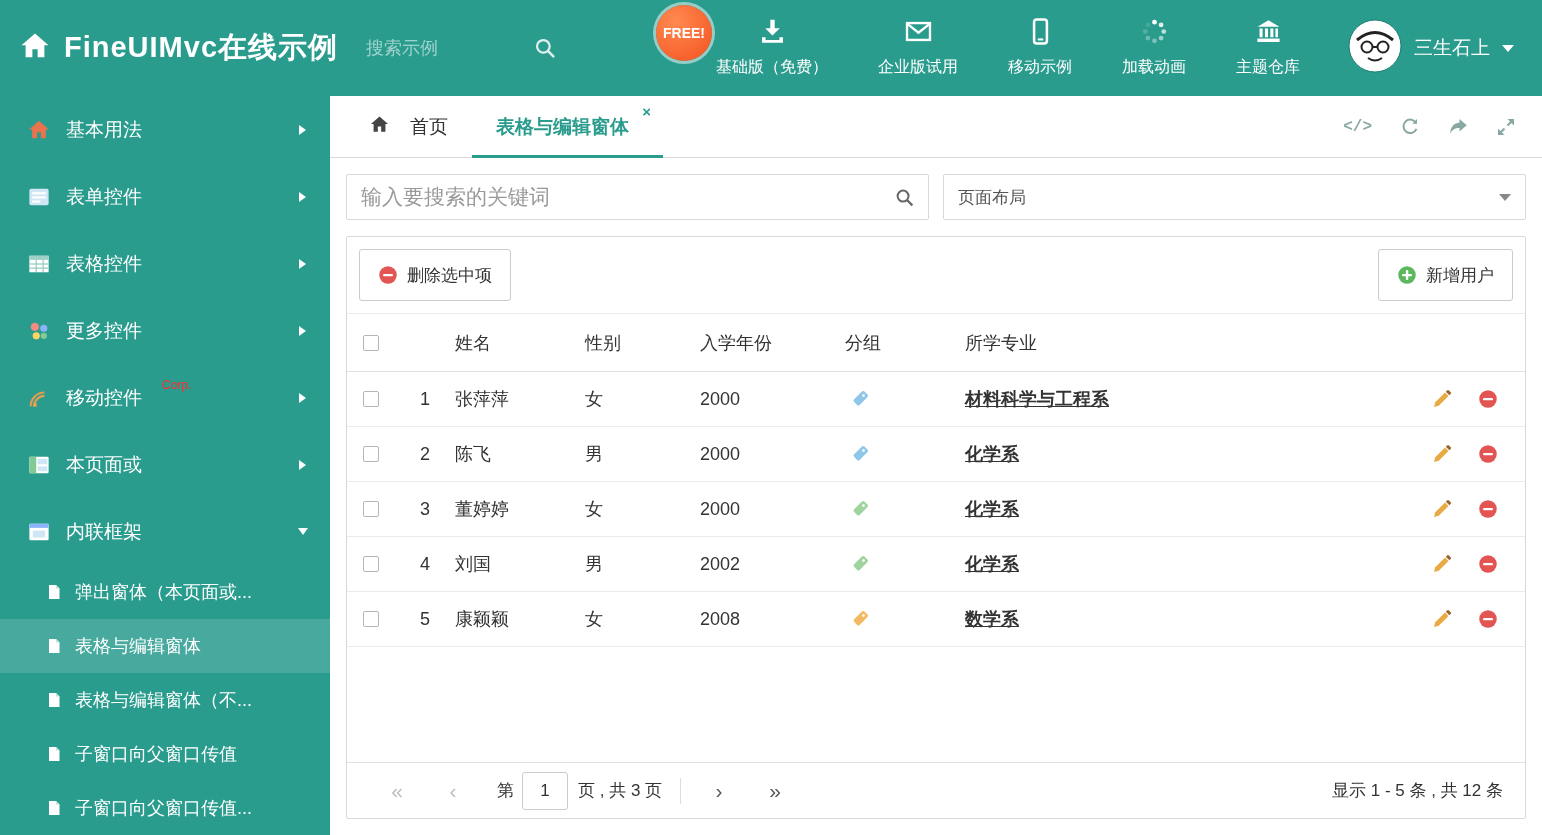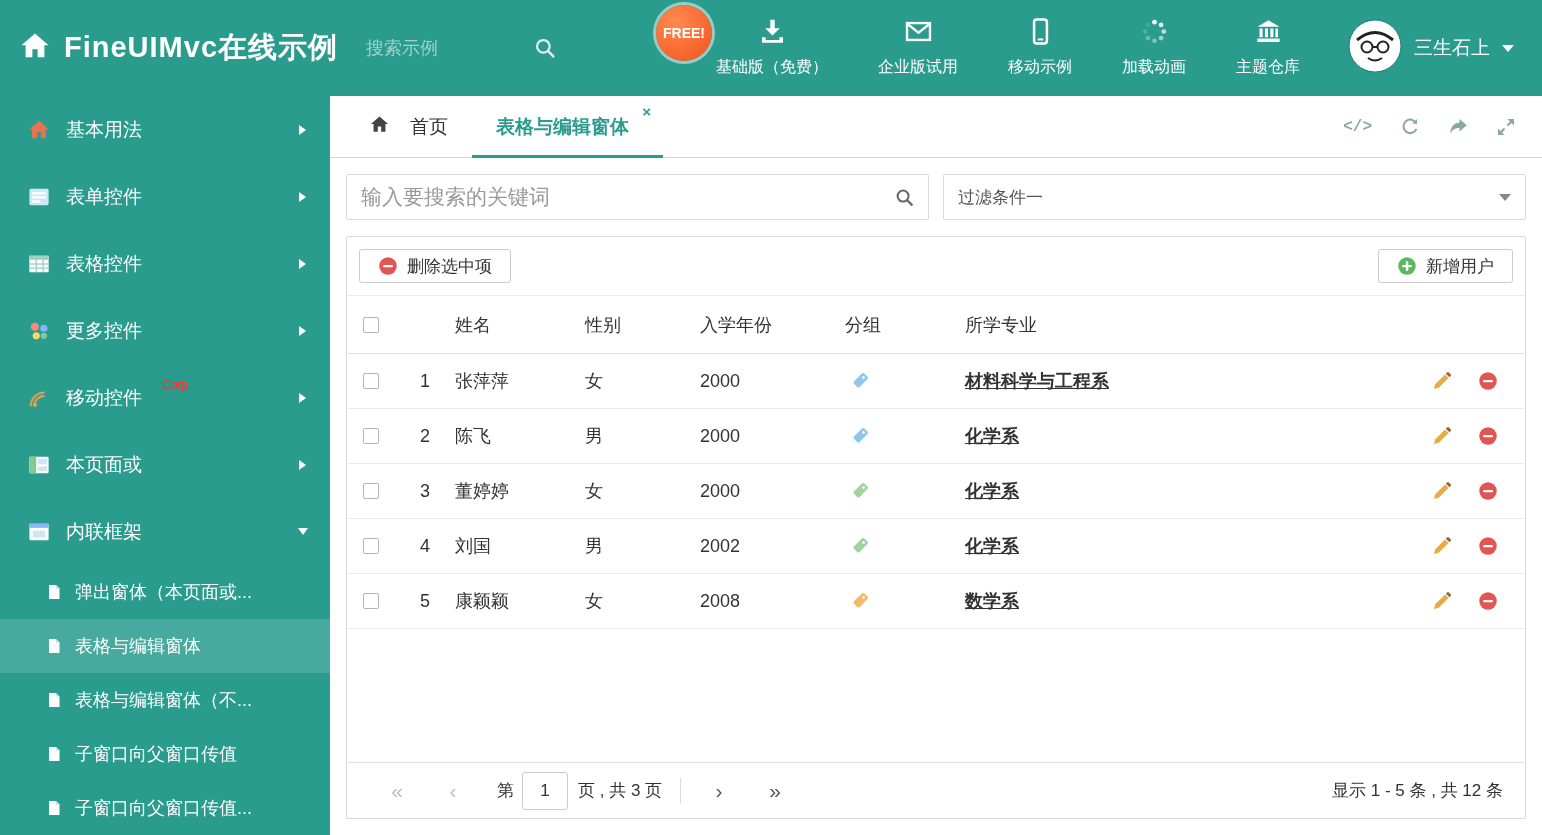--- a/index.html
+++ b/index.html
@@ -51,21 +51,21 @@
   .filters { display: flex; gap: 14px; height: 46px; flex: 0 0 auto; }
   .search-box, .select-box { flex: 1; border: 1px solid #d9d9d9; border-radius: 2px; display: flex; align-items: center; padding: 0 14px; background: #fff; }
   .search-box input { flex: 1; border: none; outline: none; font-size: 21px; color: #333; font-family: inherit; }
   .search-box input::placeholder { color: #999; }
   .search-box .sicon { color: #666; display: flex; }
   .select-box { font-size: 17px; color: #555; cursor: pointer; }
   .select-box .caret { margin-left: auto; width: 0; height: 0; border-left: 6px solid transparent; border-right: 6px solid transparent; border-top: 7px solid #888; }
 
   .panel { margin-top: 16px; border: 1px solid #d9d9d9; border-radius: 2px; flex: 1; display: flex; flex-direction: column; overflow: hidden; }
   .toolbar { display: flex; align-items: center; padding: 12px; border-bottom: 1px solid #ececec; flex: 0 0 auto; }
-  .btn { display: inline-flex; align-items: center; gap: 9px; height: 34px; padding: 0 18px; background: #fff; border: 1px solid #ccc; border-radius: 3px; font-size: 17px; color: #333; cursor: pointer; font-family: inherit; }
+  .btn { display: inline-flex; align-items: center; gap: 9px; height: 52px; padding: 0 18px; background: #fff; border: 1px solid #ccc; border-radius: 3px; font-size: 17px; color: #333; cursor: pointer; font-family: inherit; }
   .btn-right { margin-left: auto; }
 
   .grid { flex: 0 0 auto; }
   .grow { display: grid; grid-template-columns: 48px 60px 130px 115px 145px 120px 1fr 120px; align-items: center; }
   .ghead { height: 58px; font-size: 18px; color: #333; border-bottom: 1px solid #e0e0e0; }
   .trow { height: 55px; font-size: 18px; border-bottom: 1px solid #ebebeb; }
   .c-center { text-align: center; display: flex; justify-content: center; }
   .c-idx { text-align: center; }
   .checkbox { width: 16px; height: 16px; border: 1px solid #b5b5b5; border-radius: 2px; background: #fff; display: inline-block; cursor: pointer; }
   .c-group { display: flex; padding-left: 6px; }
@@ -358,21 +358,21 @@
         <div class="search-box">
           <input placeholder="输入要搜索的关键词" style="">
           <span class="sicon">
             <svg width="19" height="19" viewBox="0 0 16 16">
                 <circle cx="6.8" cy="6.8" r="4.6" fill="none" stroke="currentColor" stroke-width="1.7"></circle>
                 <line x1="10.3" y1="10.3" x2="14.6" y2="14.6" stroke="currentColor" stroke-width="1.9"></line>
               </svg>
           </span>
         </div>
         <div class="select-box">
-          <span>过滤条件一</span>
+          <span>页面布局</span>
           <span class="caret"></span>
         </div>
       </div>
 
       <div class="panel">
 
         <div class="toolbar">
           <button class="btn">
             <svg width="20" height="20" viewBox="0 0 16 16">
                 <circle cx="8" cy="8" r="7" fill="#e25552"></circle>

